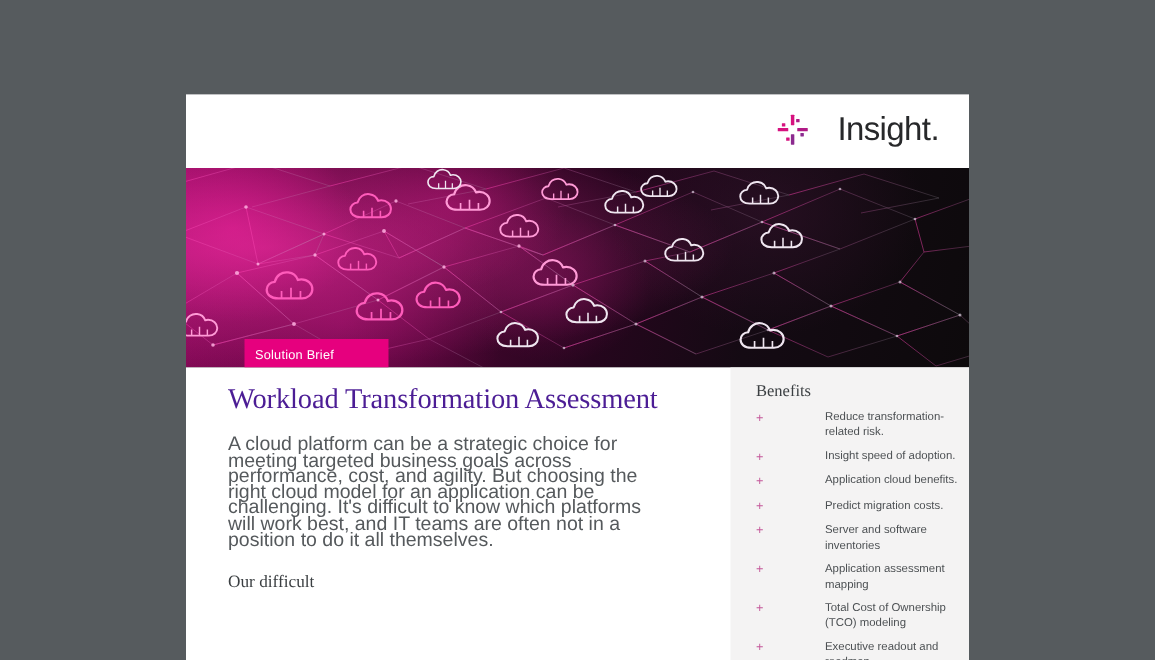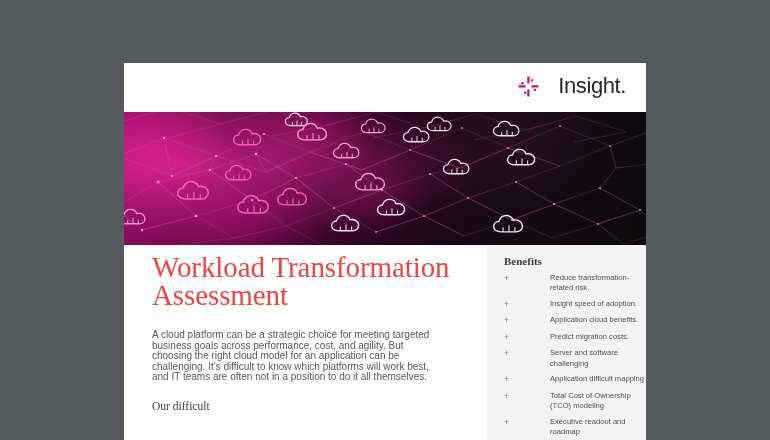--- a/index.html
+++ b/index.html
@@ -131,23 +131,23 @@
 
   
   #main-col {
     position: absolute;
     left: 28px;
     top: 0;
     width: 316px;
   }
   #doc-title {
     font-family: "Liberation Serif", serif;
-    font-size: 29px;
+    font-size: 19px;
     line-height: 28px;
-    color: #ef4444;
+    color: #4c1d95;
     margin: 0;
     padding-top: 8px;
     font-weight: 400;
     letter-spacing: -0.1px;
   }
   #doc-subtitle {
     font-family: "Liberation Sans", sans-serif;
     font-size: 9.5px;
     line-height: 13px;
     color: #3f4346;
@@ -157,42 +157,42 @@
   .sec-head {
     font-family: "Liberation Serif", serif;
     font-size: 11.5px;
     line-height: 15px;
     color: #3b3f42;
     margin: 16px 0 0 0;
     font-weight: 400;
   }
   .body-para {
     font-family: "Liberation Sans", sans-serif;
-    font-size: 10px;
+    font-size: 13px;
     line-height: 10.6px;
     color: #55595c;
-    margin: 21px 0 0 0;
+    margin: 10px 0 0 0;
     width: 290px;
     font-weight: 400;
   }
 
   
   #side-inner {
     position: absolute;
     left: 380px;
     top: 0;
     width: 146px;
   }
   .side-head {
     font-family: "Liberation Serif", serif;
     font-size: 11px;
     line-height: 14px;
     color: #3b3f42;
     margin: 0;
-    font-weight: 700;
+    font-weight: 400;
   }
   #benefits-head { padding-top: 9px; }
   #deliverables-head { padding-top: 13px; }
   .side-list {
     list-style: none;
     margin: 5px 0 0 0;
     padding: 0;
   }
   .side-list li {
     display: flex;
@@ -366,20 +366,23 @@
           <use href="#cloudGlyph" x="318" y="46" width="30" height="18"></use>
           <use href="#cloudGlyph" x="368" y="8" width="30" height="18"></use>
           <use href="#cloudGlyph" x="382" y="36" width="32" height="19.2"></use>
           <use href="#cloudGlyph" x="252" y="86" width="32" height="19.2"></use>
           <use href="#cloudGlyph" x="206" y="102" width="32" height="19.2"></use>
           <use href="#cloudGlyph" x="368" y="102" width="34" height="20.4"></use>
           <use href="#cloudGlyph" x="160" y="0" width="26" height="15.6"></use>
         </g>
       </svg>
 
+      <div id="brief-tab">
+        <span id="brief-tab-label">Solution Brief</span>
+      </div>
     </div>
 
     <div id="body-region">
 
       <div id="side-panel"></div>
 
       <div id="main-col">
         <h1 id="doc-title">Workload Transformation Assessment</h1>
 
         <p class="body-para">A cloud platform can be a strategic choice for meeting targeted business goals across performance, cost, and agility. But choosing the right cloud model for an application can be challenging. It's difficult to know which platforms will work best, and IT teams are often not in a position to do it all themselves.</p>
@@ -406,25 +409,25 @@
           </li>
           <li>
             <span class="plus-icon">+</span>
             <span class="side-item-label">Predict migration costs.</span>
           </li>
         </ul>
 
         <ul class="side-list">
           <li>
             <span class="plus-icon">+</span>
-            <span class="side-item-label">Server and software challenging</span>
-          </li>
-          <li>
-            <span class="plus-icon">+</span>
-            <span class="side-item-label">Application difficult mapping</span>
+            <span class="side-item-label">Server and software inventories</span>
+          </li>
+          <li>
+            <span class="plus-icon">+</span>
+            <span class="side-item-label">Application assessment mapping</span>
           </li>
           <li>
             <span class="plus-icon">+</span>
             <span class="side-item-label">Total Cost of Ownership (TCO) modeling</span>
           </li>
           <li>
             <span class="plus-icon">+</span>
             <span class="side-item-label">Executive readout and roadmap</span>
           </li>
         </ul>

